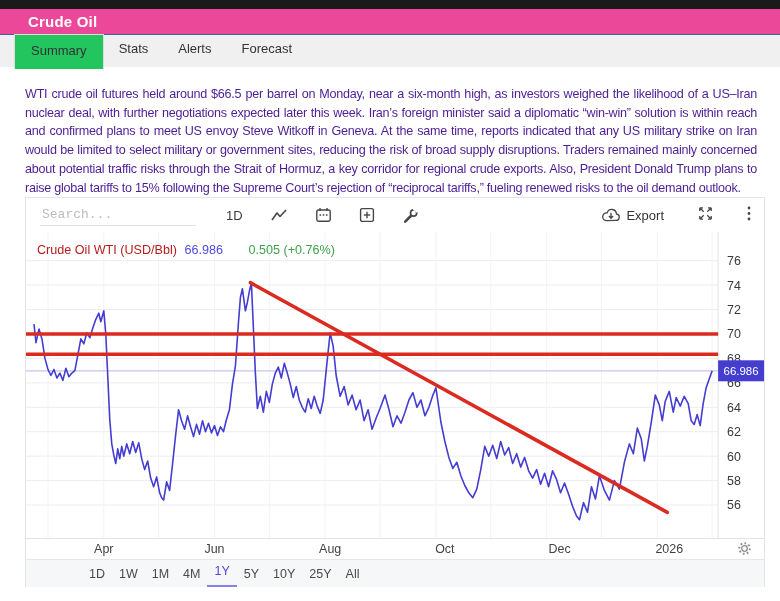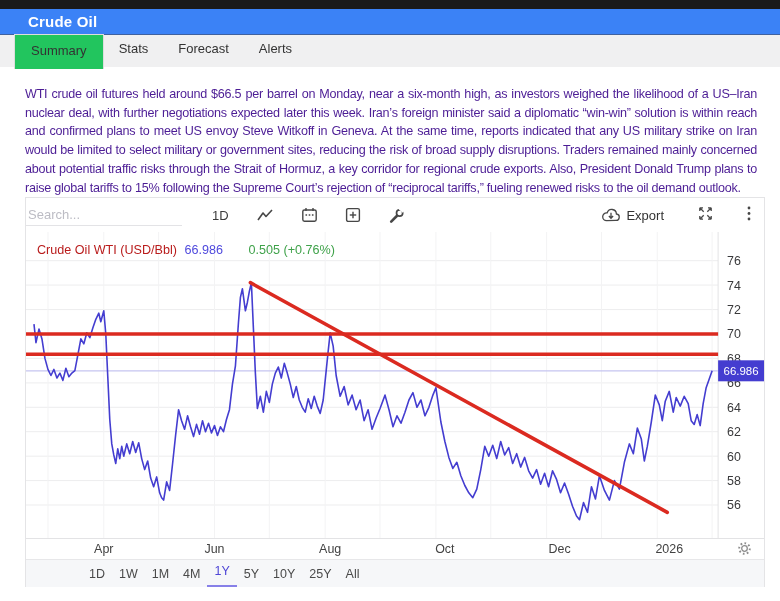--- a/index.html
+++ b/index.html
@@ -1,34 +1,34 @@
 <!DOCTYPE html>
 <html><head>
 <meta charset="utf-8">
 <style>
   html,body{margin:0;padding:0;width:780px;height:601px;overflow:hidden;background:#fff;
     font-family:"Liberation Sans","DejaVu Sans",sans-serif;}
   .top-bar{position:absolute;top:0;left:0;width:780px;height:9px;background:#1a1a1a;}
-  .app-header{position:absolute;top:9px;left:0;width:780px;height:25px;background:#3b82f6;
+  .app-header{position:absolute;top:9px;left:0;width:780px;height:25px;background:#ec4899;
     border-bottom:1px solid #3f619f;}
   .app-header .title{color:#fff;font-size:15px;font-weight:600;line-height:25px;padding-left:28px;
     letter-spacing:.2px;}
   .tab-bar{position:absolute;top:35px;left:0;width:780px;height:32px;background:#f0f0f1;
     display:flex;align-items:flex-end;}
   .tab{font-size:13px;color:#333;padding:8px 15px 11px;cursor:default;}
   .tab.active{background:#22c55e;border:1px solid #ddd;border-bottom:none;padding:8px 16px 11px;
     margin-bottom:-2px;}
   .tab-bar .lead{width:14px;}
   .article{position:absolute;top:85px;left:25px;width:732px;height:112px;overflow:hidden;
     font-size:12.6px;line-height:18.7px;letter-spacing:-0.25px;color:#4c1d95;text-align:justify;}
   .chart-widget{position:absolute;top:197px;left:25px;width:740px;height:390px;
     border:1px solid #e4e4e6;box-sizing:border-box;background:#fff;}
   .toolbar{height:34px;display:flex;align-items:center;}
-  .search{width:152px;border:none;border-bottom:1px solid #e3e3e6;outline:none;
-    font-size:13px;padding:3px 2px;color:#1d4ed8;font-family:Liberation Sans, sans-serif;}
+  .search{margin-left:14px;width:152px;border:none;border-bottom:1px solid #e3e3e6;outline:none;
+    font-size:13px;padding:3px 2px;color:#1d4ed8;font-family:Liberation Mono, monospace;}
   .search::placeholder{color:#bcbcc4;}
   .interval{margin-left:30px;font-size:13px;color:#3c3c3c;}
   .tb-icon{margin-left:27px;display:flex;align-items:center;cursor:default;}
   .tb-right{margin-left:auto;display:flex;align-items:center;gap:34px;padding-right:13px;justify-content:flex-end;}
   .export{display:flex;align-items:center;gap:5px;font-size:13px;color:#333;}
   .chart-area{position:relative;width:738px;height:327px;}
   .chart-area svg.main{display:block;}
   svg text{font-family:"Liberation Sans","DejaVu Sans",sans-serif;}
   .legend{position:absolute;top:11px;left:11px;font-size:12.6px;white-space:nowrap;}
   .legend .t{color:#b91c1c;}
@@ -46,22 +46,22 @@
 <div class="top-bar"></div>
 
 <div class="app-header">
   <div class="title">Crude Oil</div>
 </div>
 
 <div class="tab-bar">
   <span class="lead"></span>
   <span class="tab active">Summary</span>
   <span class="tab">Stats</span>
+  <span class="tab">Alerts</span>
   <span class="tab">Forecast</span>
-  <span class="tab">Alerts</span>
 </div>
 
 <div class="article">WTI crude oil futures held around $66.5 per barrel on Monday, near a six-month high, as investors weighed the likelihood of a US–Iran nuclear deal, with further negotiations expected later this week. Iran’s foreign minister said a diplomatic “win-win” solution is within reach and confirmed plans to meet US envoy Steve Witkoff in Geneva. At the same time, reports indicated that any US military strike on Iran would be limited to select military or government sites, reducing the risk of broad supply disruptions. Traders remained mainly concerned about potential traffic risks through the Strait of Hormuz, a key corridor for regional crude exports. Also, President Donald Trump plans to raise global tariffs to 15% following the Supreme Court’s rejection of “reciprocal tariffs,” fueling renewed risks to the oil demand outlook.</div>
 
 <div class="chart-widget">
 
   <div class="toolbar">
     <input class="search" placeholder="Search..." style="">
     <span class="interval">1D</span>
     <span class="tb-icon">

